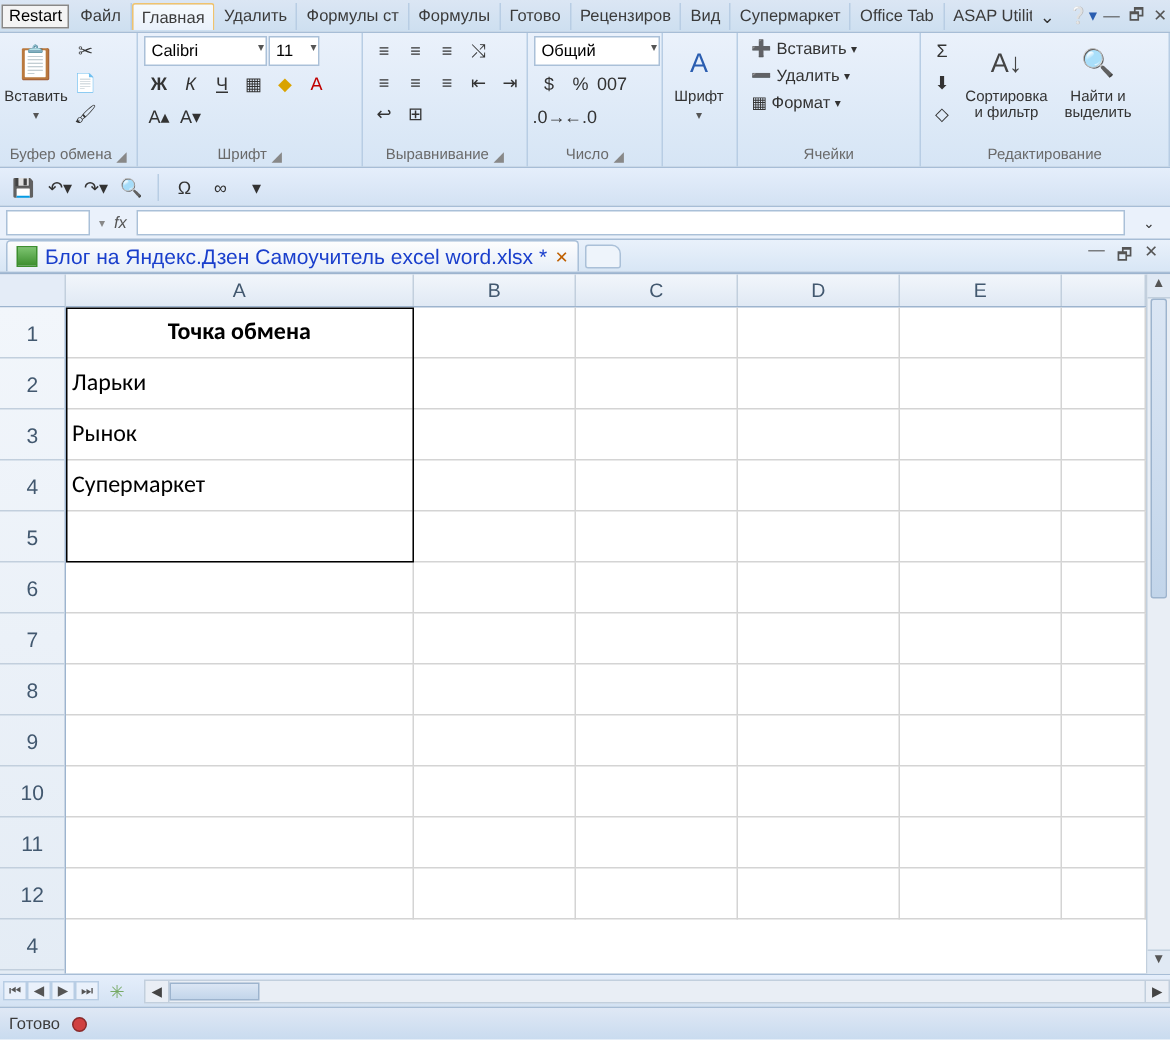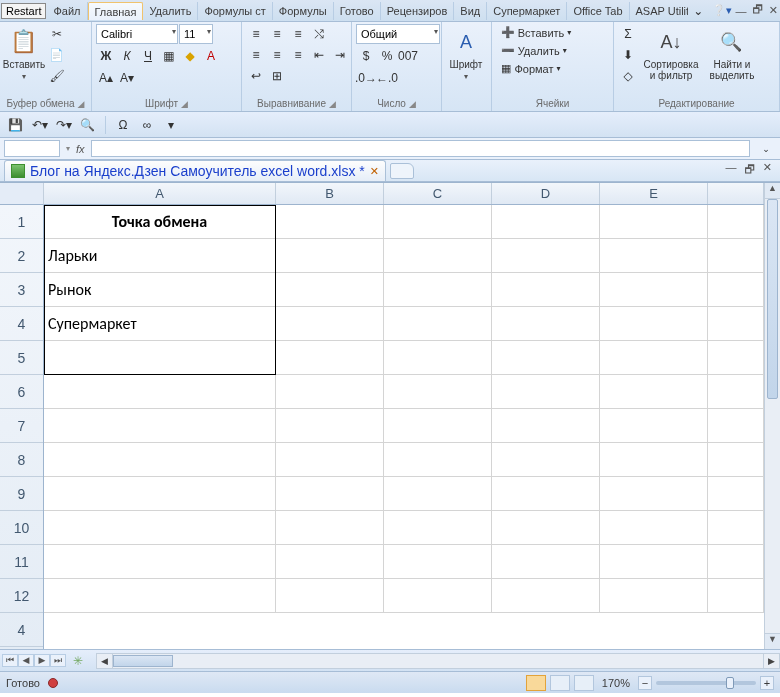--- a/index.html
+++ b/index.html
@@ -455,24 +455,13 @@
   <div class="hscroll">
     <div class="arr l">◀</div>
     <div class="thumb"></div>
     <div class="arr r">▶</div>
   </div>
 </div>
 
 <div class="status">
   <span>Готово</span>
   <span class="rec"></span>
-  <div class="right">
-    <span class="viewbtn active"></span>
-    <span class="viewbtn"></span>
-    <span class="viewbtn"></span>
-    <span style="margin:0 4px">170%</span>
-    <span class="zb">−</span>
-    <div class="zoomsl">
-        <div class="zt"></div>
-      </div>
-    <span class="zb">+</span>
-  </div>
 </div>
 
 </body></html>

